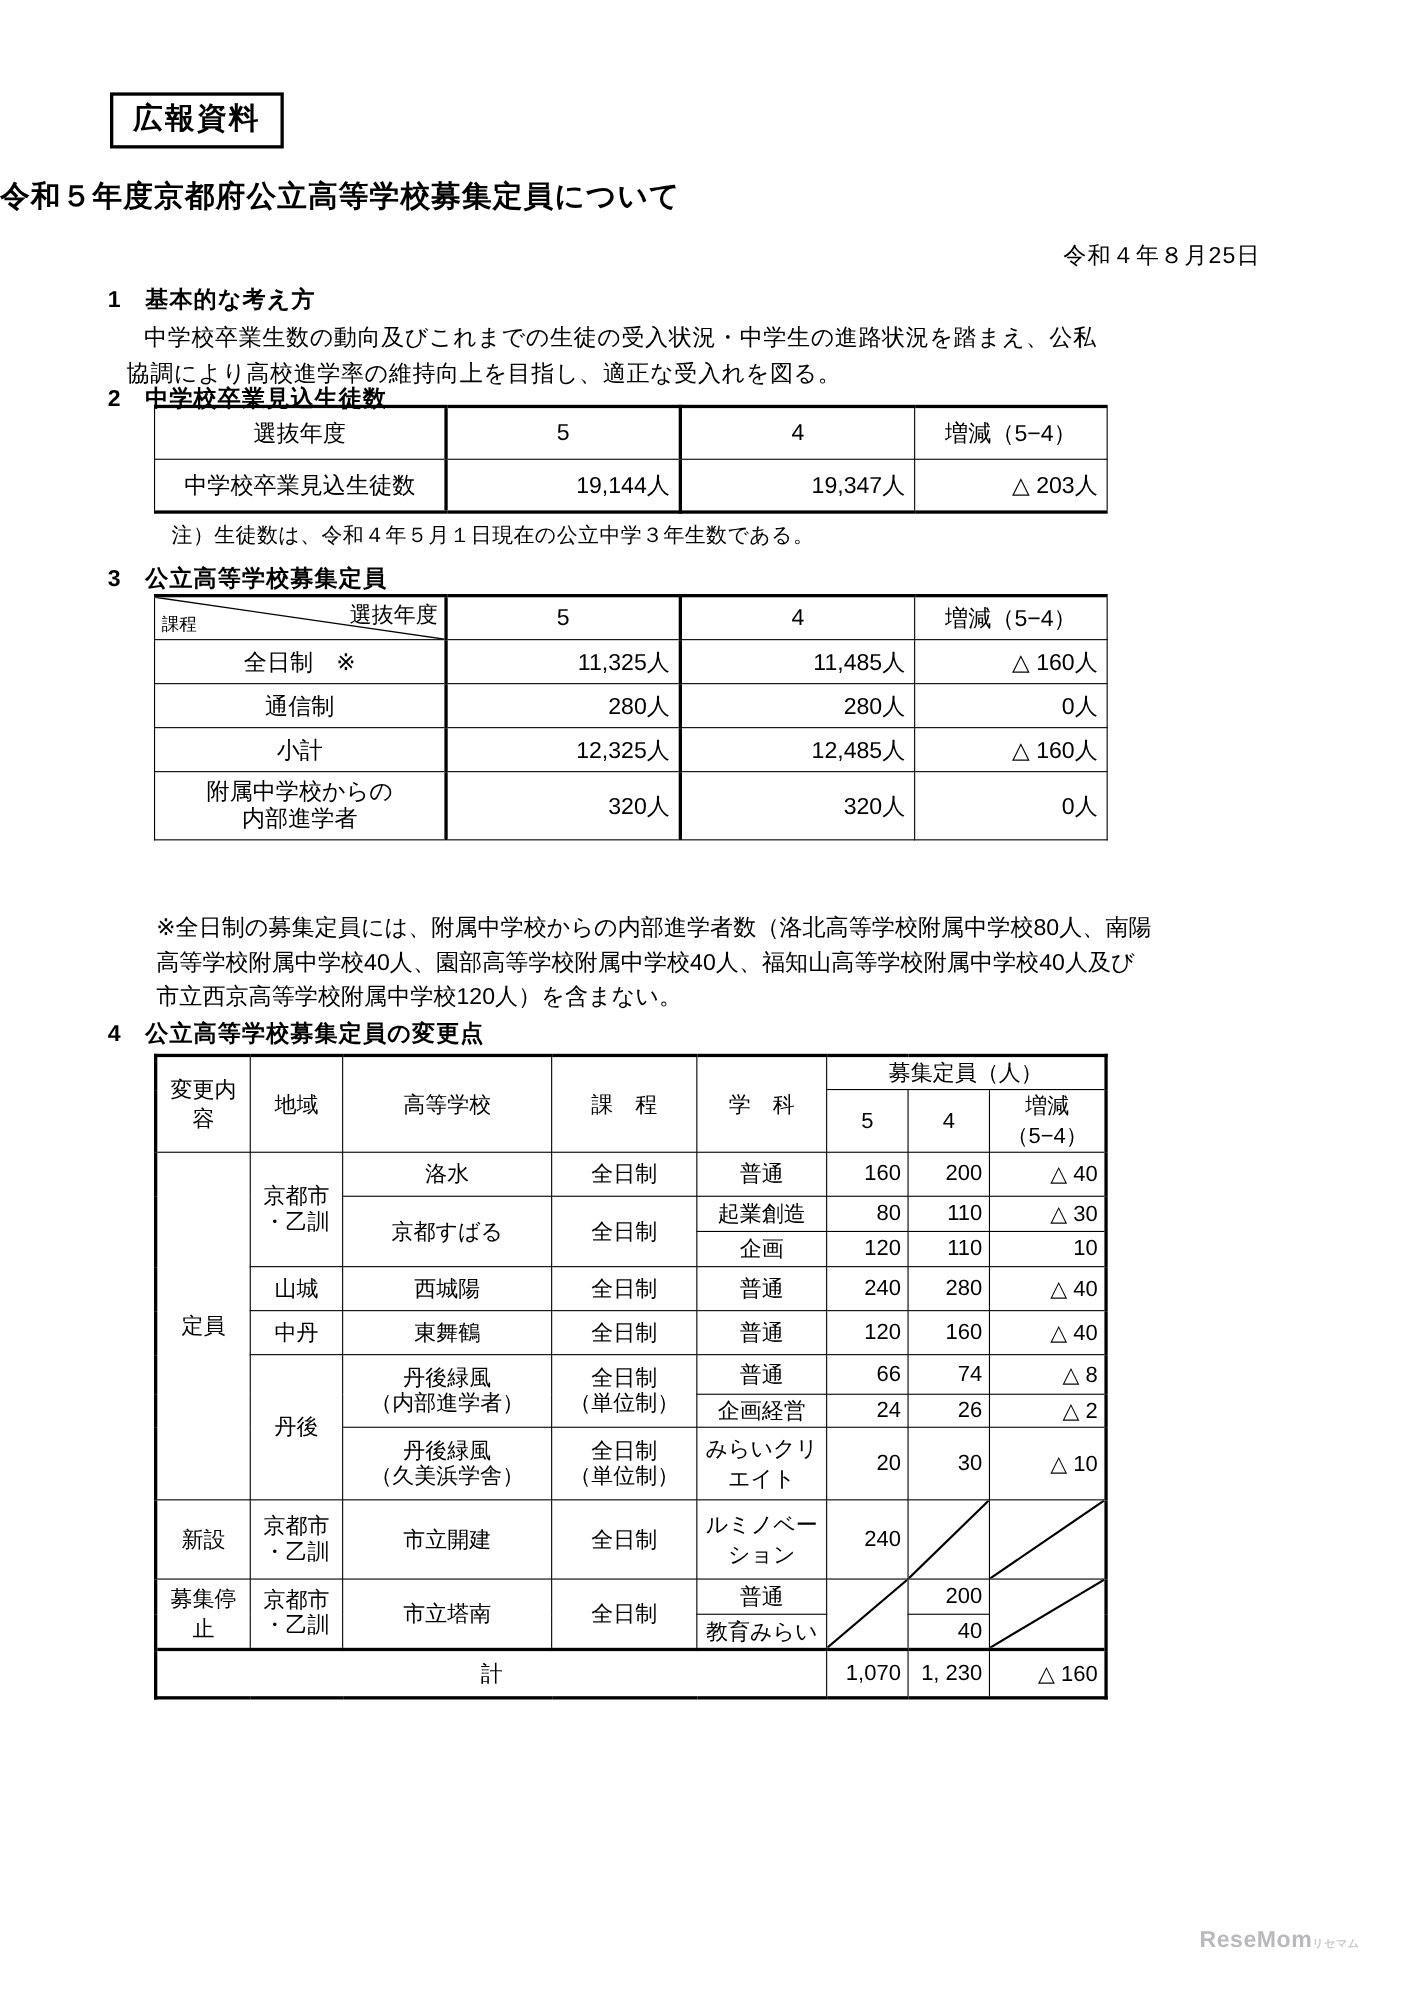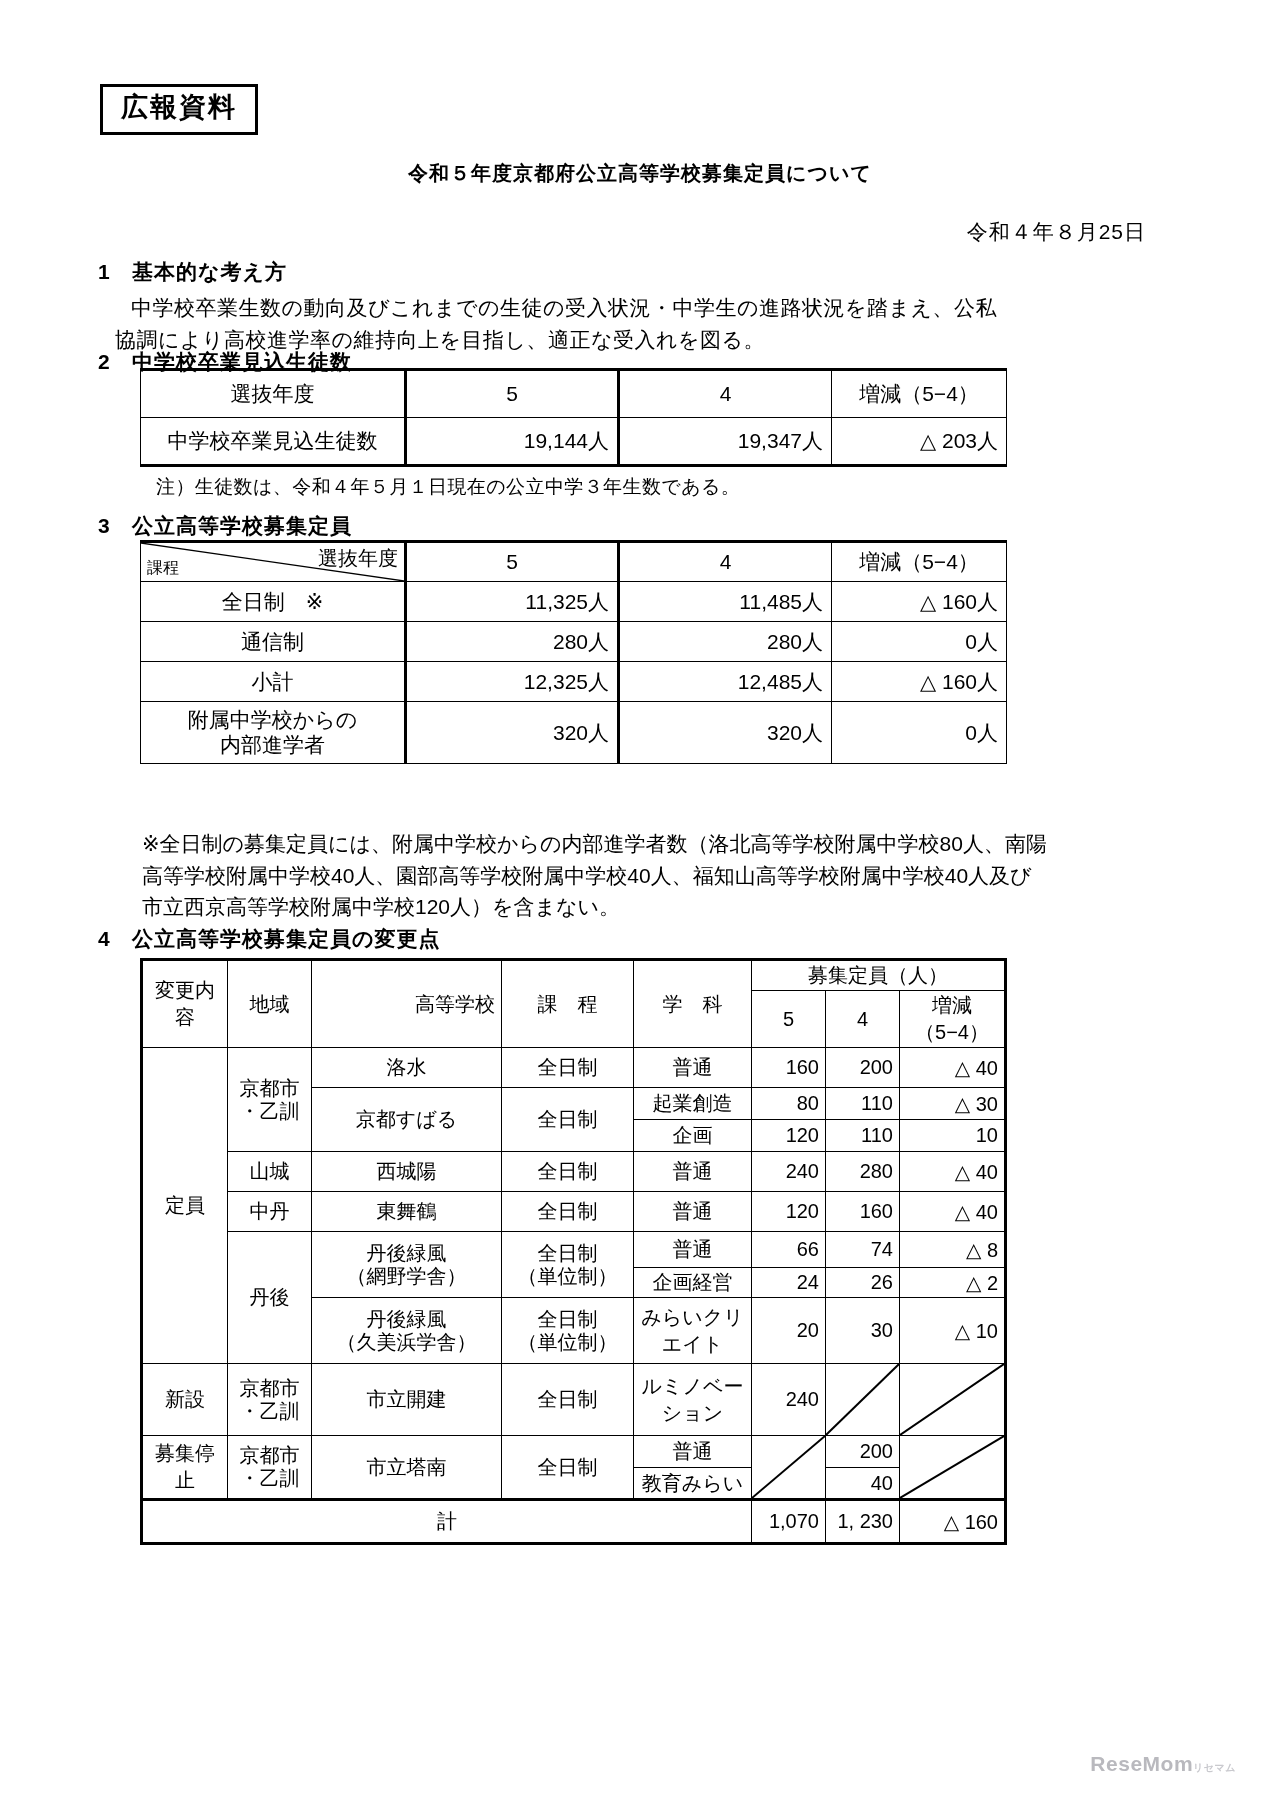--- a/index.html
+++ b/index.html
@@ -18,22 +18,22 @@
   .badge {
     display:inline-block;
     border:3px solid #000;
     padding:6px 18px 9px 18px;
     font-size:27px; font-weight:700; letter-spacing:2px;
     line-height:1.1;
   }
 
   .doc-title {
     position:absolute; left:0; top:160px; width:1280px;
-    text-align:center;
-    font-size:20px; font-weight:700; letter-spacing:1px;
+    text-align:left;
+    font-size:27px; font-weight:700; letter-spacing:1px;
   }
   .doc-date {
     position:absolute; right:134px; top:218px;
     font-size:21px; letter-spacing:1px;
   }
 
   .sec { position:absolute; left:98px; }
   .sec-head {
     font-size:21px; font-weight:700; letter-spacing:1px;
     display:flex; gap:18px; align-items:baseline;
@@ -208,21 +208,21 @@
       <span class="sec-title">公立高等学校募集定員の変更点</span>
     </div>
   </div>
 
   <table class="tbl" id="t4" style="top:958px;">
 
     <tbody>
         <tr>
       <td class="ctr thick-t thick-l" rowspan="2" style="width:86px;">変更内容</td>
       <td class="ctr thick-t" rowspan="2" style="width:84px;text-align:center;">地域</td>
-      <td class="ctr thick-t" rowspan="2" style="width:190px;text-align:right;">高等学校</td>
+      <td class="ctr thick-t" rowspan="2" style="width:190px;">高等学校</td>
       <td class="ctr thick-t" rowspan="2" style="width:132px;">課　程</td>
       <td class="ctr thick-t" rowspan="2" style="width:118px;">学　科</td>
       <td class="ctr thick-t thick-r" colspan="3">募集定員（人）</td>
     </tr>
     <tr>
       <td class="ctr" style="width:74px;">5</td>
       <td class="ctr" style="width:74px;">4</td>
       <td class="ctr xsm thick-r" style="width:106px;">増減（5−4）</td>
     </tr>
 
@@ -273,21 +273,21 @@
       <td class="ctr">普通</td>
       <td class="rgt">120</td>
       <td class="rgt">160</td>
       <td class="rgt thick-r">△ 40</td>
     </tr>
 
     <tr>
       <td class="ctr" rowspan="3">丹後</td>
       <td class="ctr" rowspan="2" style="line-height:1.15;">
         <div>丹後緑風</div>
-        <div>（網野学舎）</div>
+        <div>（内部進学者）</div>
       </td>
       <td class="ctr" rowspan="2" style="line-height:1.15;">
         <div>全日制</div>
         <div>（単位制）</div>
       </td>
       <td class="ctr" style="height:36px;">普通</td>
       <td class="rgt">66</td>
       <td class="rgt">74</td>
       <td class="rgt thick-r">△ 8</td>
     </tr>

